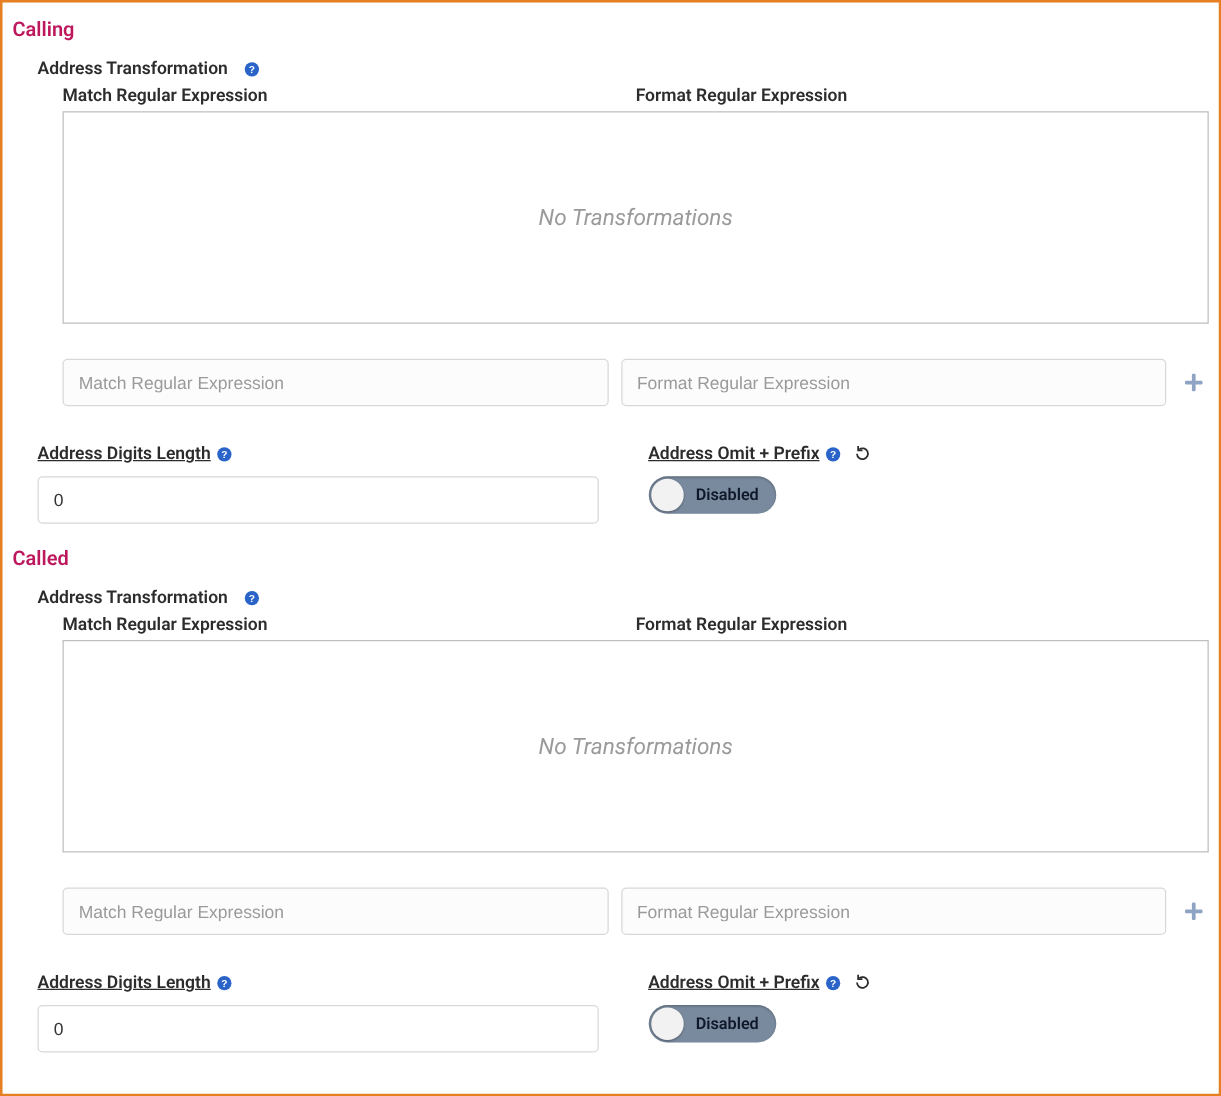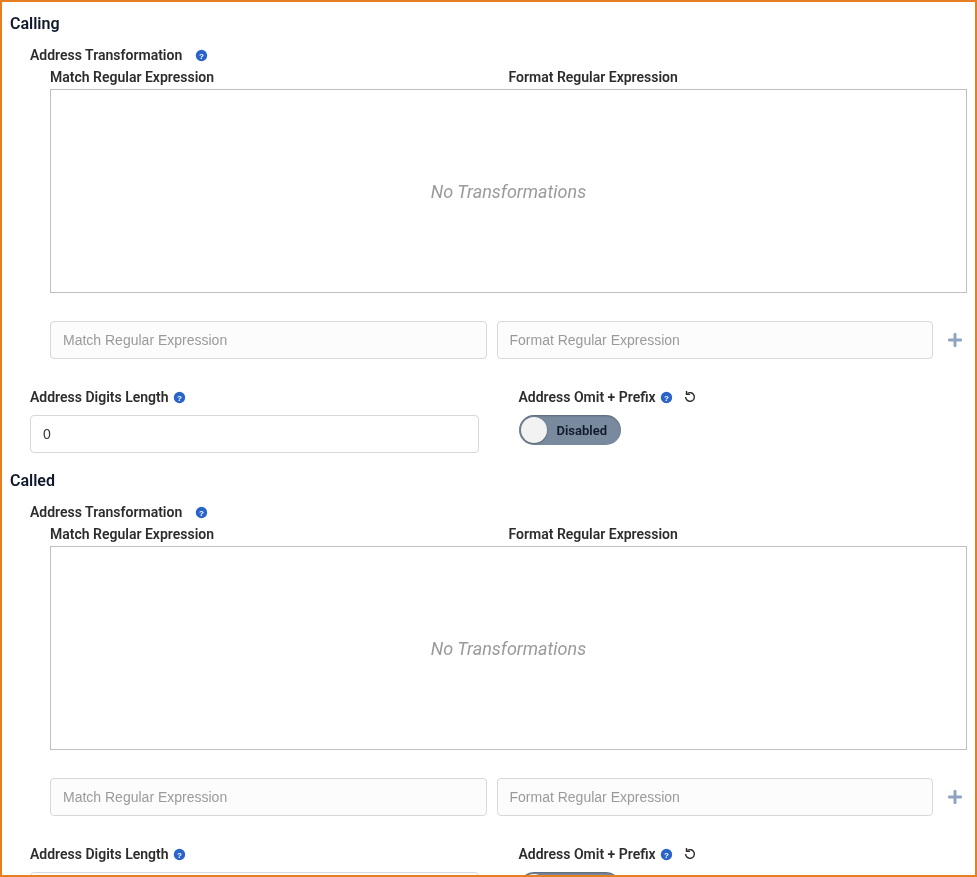--- a/index.html
+++ b/index.html
@@ -12,21 +12,21 @@
     .outer {
       border: 2px solid #e67e22;
       width: 977px;
       height: 877px;
       padding: 8px 8px 8px 8px;
       overflow: hidden;
     }
     .section-title {
       font-weight: 600;
       font-size: 16px;
-      color: #0f172a;
+      color: #be185d;
       margin-bottom: 14px;
       margin-top: 4px;
     }
     .sub-section {
       margin-left: 20px;
     }
     .sub-label {
       font-weight: 600;
       font-size: 14px;
       color: #2c2c2c;
@@ -62,21 +62,21 @@
     }
     .col-headers > div {
       flex: 1;
       font-weight: 600;
       font-size: 14px;
       color: #2c2c2c;
     }
     .transform-box {
       margin-left: 20px;
       border: 1px solid #bfbfbf;
-      height: 204px;
+      height: 170px;
       display: flex;
       align-items: center;
       justify-content: center;
       background: #fff;
     }
     .no-transform {
       font-style: italic;
       color: #9a9a9a;
       font-size: 18px;
     }
@@ -115,20 +115,21 @@
     }
     .two-col > div { flex: 1; }
     .field-label {
       font-weight: 600;
       font-size: 14px;
       color: #2c2c2c;
       display: flex;
       align-items: center;
       gap: 4px;
       margin-bottom: 10px;
+      text-decoration: underline;
     }
     .num-input {
       width: 100%;
       height: 38px;
       border: 1px solid #d8d8d8;
       border-radius: 4px;
       padding: 0 12px;
       font-size: 14px;
       color: #333;
       background: #fff;

